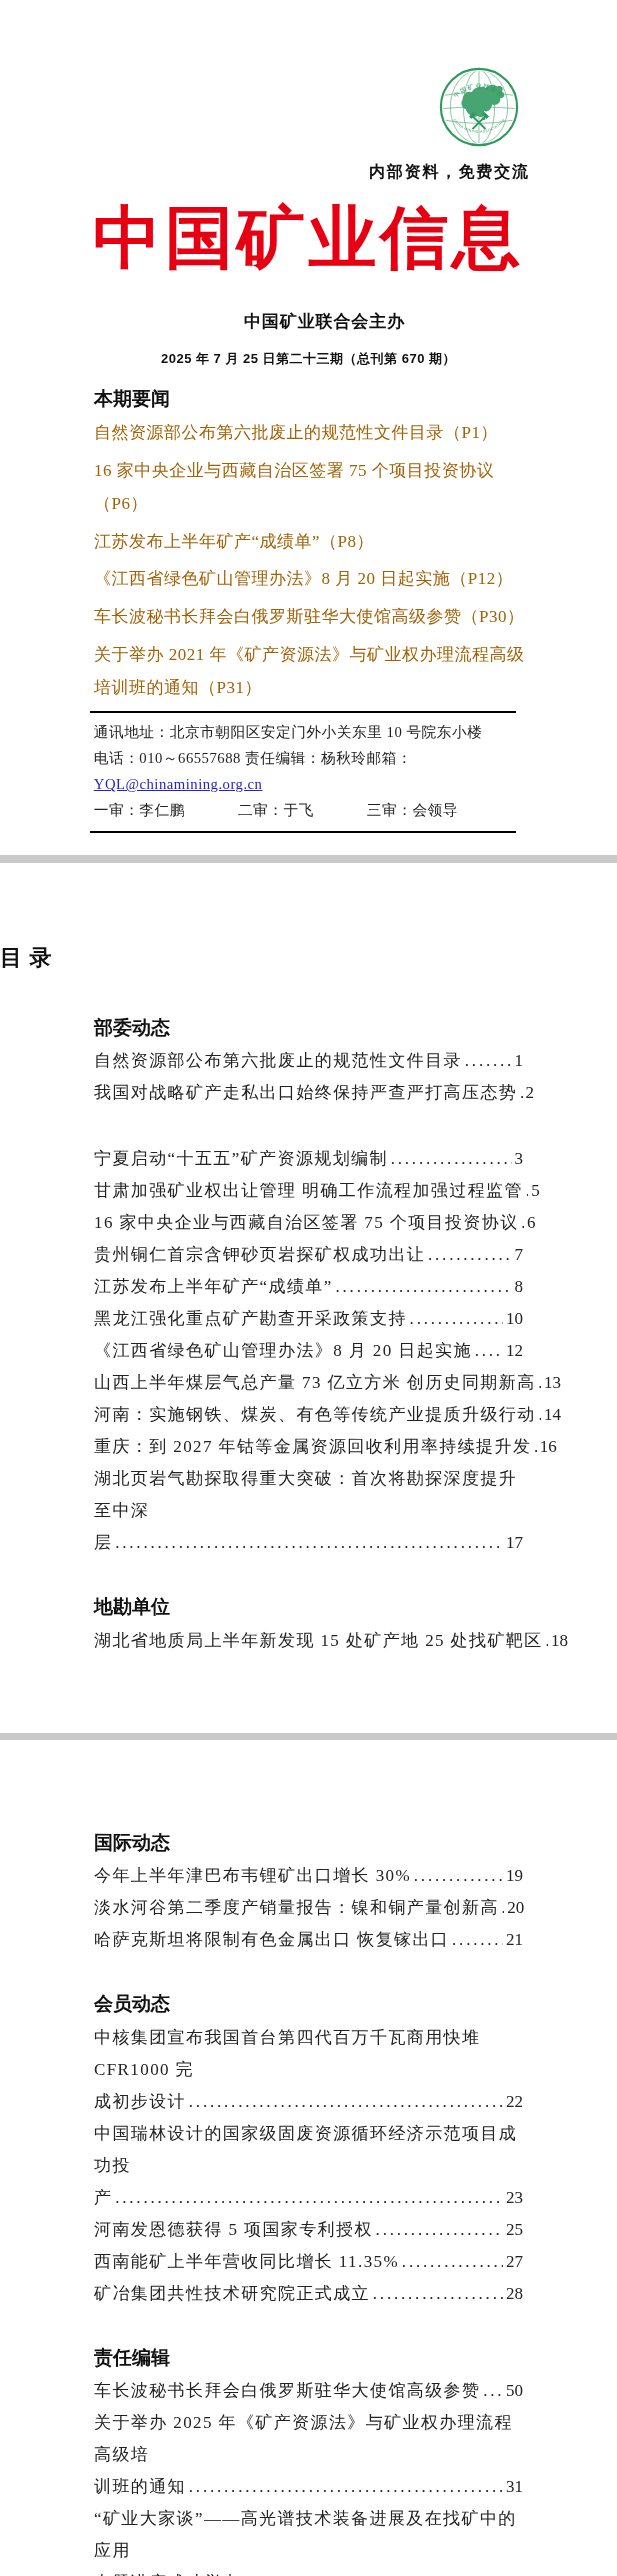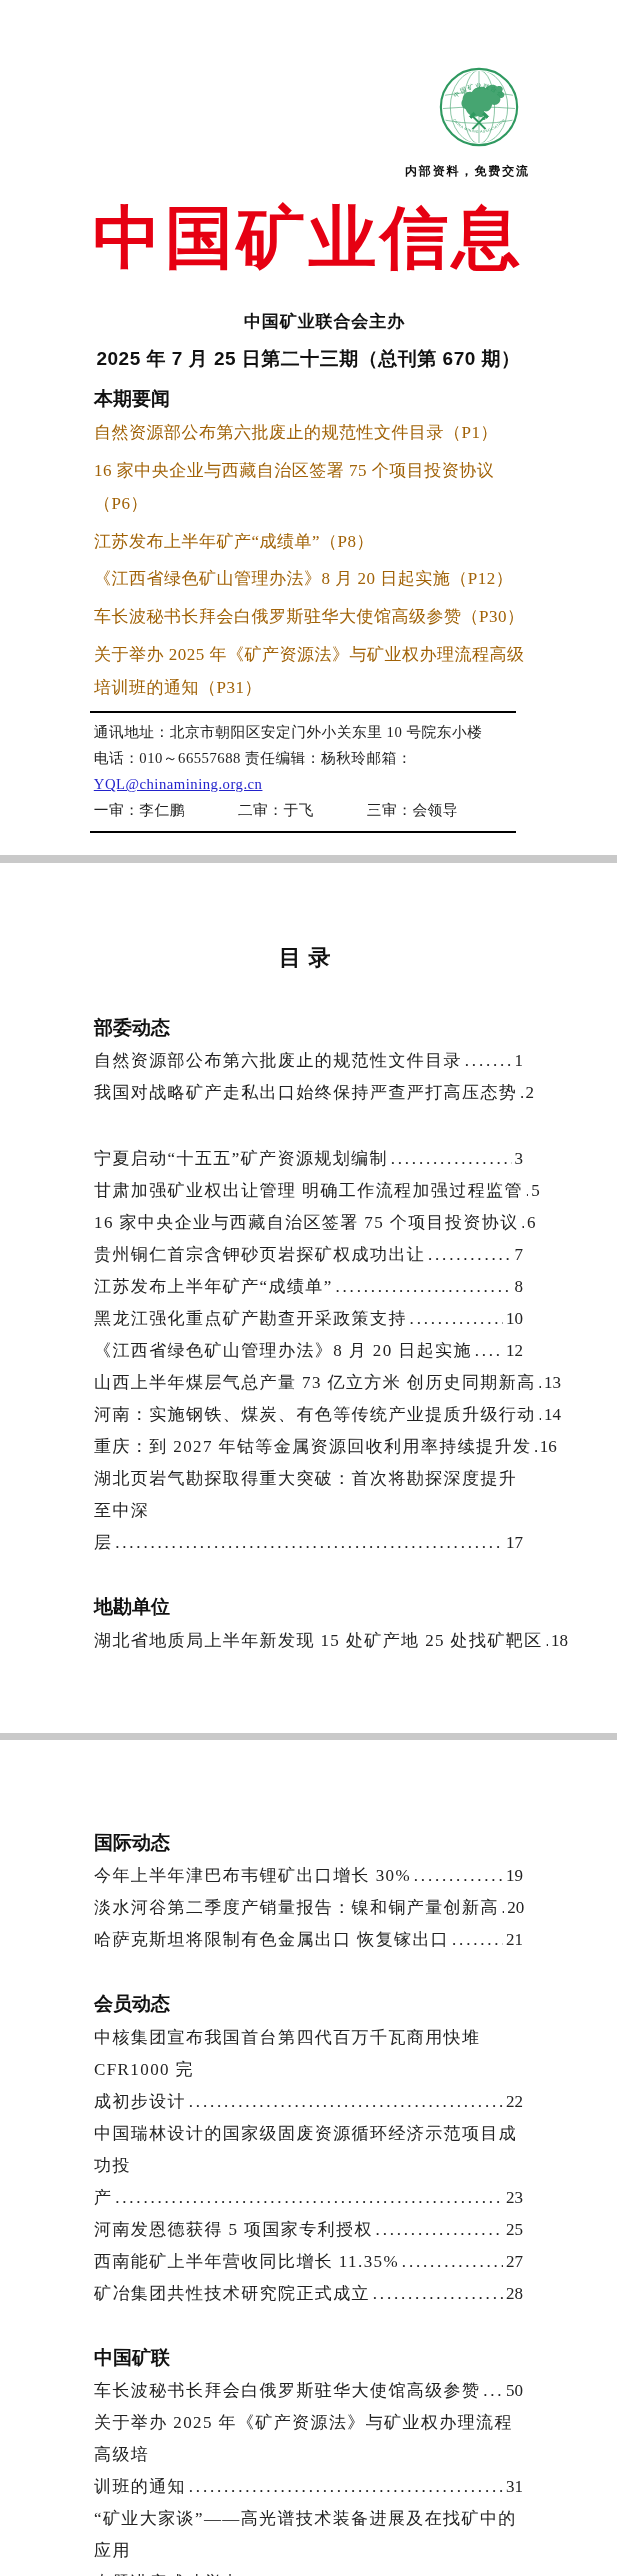--- a/index.html
+++ b/index.html
@@ -9,42 +9,42 @@
   .page1{height:855px;padding-top:66px;}
   .page2{height:870px;padding-top:82px;}
   .page3{height:836px;padding-top:89px;}
   .page-sep{height:7.6px;background:#c9c9c9;}
 
   
   .logo-row{display:flex;justify-content:flex-end;padding-right:97px;}
   .logo-row svg{width:82px;height:82px;display:block;}
   .internal-note{margin-top:13.3px;text-align:right;padding-right:87px;
     font-family:"Liberation Sans","DejaVu Sans",sans-serif;font-weight:bold;
-    font-size:12px;line-height:21px;letter-spacing:1.9px;color:#111;}
+    font-size:16px;line-height:21px;letter-spacing:1.9px;color:#111;}
   .main-title{margin:15px 0 0 0;text-align:center;color:#e60012;
     font-size:68px;line-height:82px;font-weight:bold;letter-spacing:3.8px;
     font-family:"Liberation Serif","DejaVu Serif",serif;}
   .organizer{margin-top:30px;text-align:center;font-weight:bold;font-size:17px;line-height:25px;
     font-family:"Liberation Sans","DejaVu Sans",sans-serif;letter-spacing:0.9px;color:#111;padding-left:32px;}
-  .issue-line{margin-top:11.4px;text-align:center;font-weight:bold;font-size:19px;line-height:25px;
+  .issue-line{margin-top:11.4px;text-align:center;font-weight:bold;font-size:13px;line-height:25px;
     font-family:"Liberation Sans","DejaVu Sans",sans-serif;letter-spacing:0.5px;color:#111;}
   .hl-heading{margin:15px 0 5.7px 94px;font-weight:bold;font-size:19px;line-height:25px;
     font-family:"Liberation Sans","DejaVu Sans",sans-serif;color:#111;}
   .hl-list{margin-left:94px;width:431px;}
   .hl-item{font-size:17px;line-height:33px;margin-bottom:4.7px;letter-spacing:0.5px;color:#a16207;}
 
   .contact-box{margin:7.6px 0 0 90px;width:426px;border-top:2.8px solid #000;border-bottom:2.8px solid #000;
     padding:5.7px 0 7.6px 3.8px;box-sizing:border-box;}
   .contact-line{font-size:14.7px;line-height:26px;letter-spacing:0.5px;color:#222;}
   .email{color:#2222cc;text-decoration:underline;cursor:pointer;}
   .reviewers span{margin-right:53px;}
   .reviewers span:last-child{margin-right:0;}
 
   
-  .toc-title{text-align:center;font-weight:bold;font-size:22px;line-height:26.6px;letter-spacing:7.6px;
+  .toc-title{font-weight:bold;font-size:22px;line-height:26.6px;letter-spacing:7.6px;
     font-family:"Liberation Sans","DejaVu Sans",sans-serif;color:#111;}
   .toc-body{padding:0 94px;}
   .toc-section{margin-top:34px;}
   .page2 .toc-body .toc-section:first-child{margin-top:43px;}
   .page3 .toc-body .toc-section:first-child{margin-top:0;}
   .toc-heading{font-weight:bold;font-size:19px;line-height:28.5px;margin-bottom:2.8px;
     font-family:"Liberation Sans","DejaVu Sans",sans-serif;color:#111;}
   .toc-item{display:flex;align-items:flex-end;font-size:17px;line-height:32px;color:#222;}
   .toc-label{white-space:nowrap;letter-spacing:1.4px;}
   .toc-cont{font-size:17px;line-height:32px;letter-spacing:1.4px;color:#222;}
@@ -100,21 +100,21 @@
     <div class="organizer">中国矿业联合会主办</div>
     <div class="issue-line">2025 年 7 月 25 日第二十三期（总刊第 670 期）</div>
 
     <div class="hl-heading">本期要闻</div>
     <div class="hl-list">
         <div class="hl-item">自然资源部公布第六批废止的规范性文件目录（P1）</div>
         <div class="hl-item">16 家中央企业与西藏自治区签署 75 个项目投资协议（P6）</div>
         <div class="hl-item">江苏发布上半年矿产“成绩单”（P8）</div>
         <div class="hl-item">《江西省绿色矿山管理办法》8 月 20 日起实施（P12）</div>
         <div class="hl-item">车长波秘书长拜会白俄罗斯驻华大使馆高级参赞（P30）</div>
-        <div class="hl-item">关于举办 2025 年《矿产资源法》与矿业权办理流程高级培训班的通知（P31）</div>
+        <div class="hl-item">关于举办 2021 年《矿产资源法》与矿业权办理流程高级培训班的通知（P31）</div>
       </div>
 
     <div class="contact-box">
       <div class="contact-line">通讯地址：北京市朝阳区安定门外小关东里 10 号院东小楼</div>
       <div class="contact-line"><span>电话：010～66557688 责任编辑：杨秋玲邮箱：</span><a class="email">YQL@chinamining.org.cn</a></div>
       <div class="contact-line reviewers"><span>一审：李仁鹏</span><span>二审：于飞</span><span>三审：会领导</span></div>
     </div>
   </div>
 
   <div class="page-sep"></div>
@@ -250,21 +250,21 @@
             <span class="toc-dots">..............................................................................................................</span>
             <span class="toc-page">27</span>
           </div>
           <div class="toc-item">
             <span class="toc-label">矿冶集团共性技术研究院正式成立</span>
             <span class="toc-dots">..............................................................................................................</span>
             <span class="toc-page">28</span>
           </div>
         </div>
         <div class="toc-section">
-          <div class="toc-heading">中国矿联</div>
+          <div class="toc-heading">责任编辑</div>
           <div class="toc-item">
             <span class="toc-label">车长波秘书长拜会白俄罗斯驻华大使馆高级参赞</span>
             <span class="toc-dots">..............................................................................................................</span>
             <span class="toc-page">50</span>
           </div>
           <div class="toc-cont">关于举办 2025 年《矿产资源法》与矿业权办理流程高级培</div>
           <div class="toc-item">
             <span class="toc-label">训班的通知</span>
             <span class="toc-dots">..............................................................................................................</span>
             <span class="toc-page">31</span>

